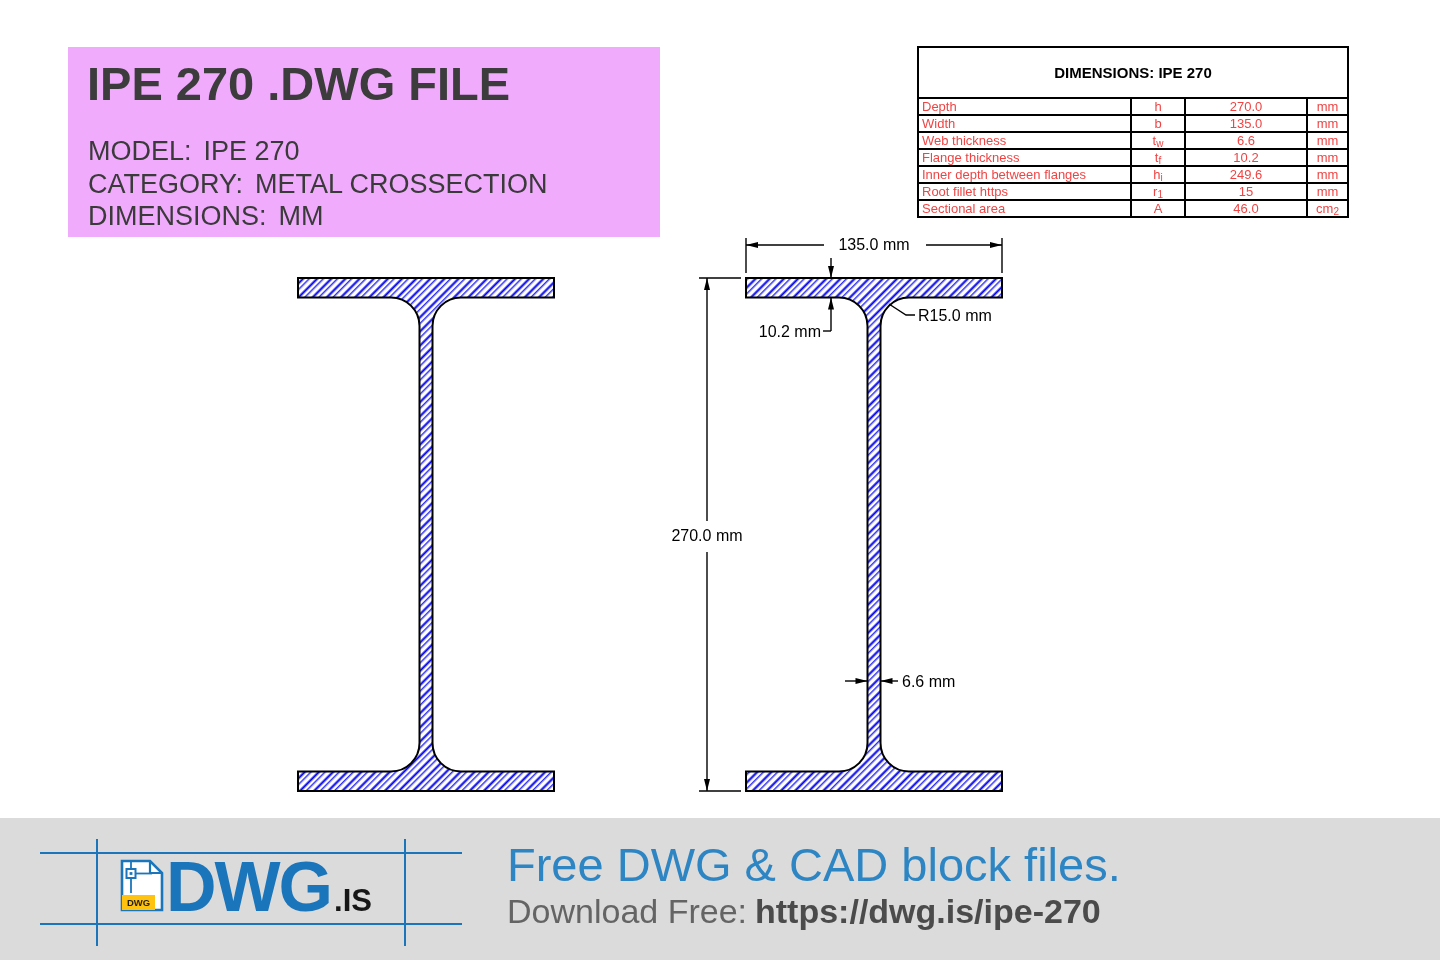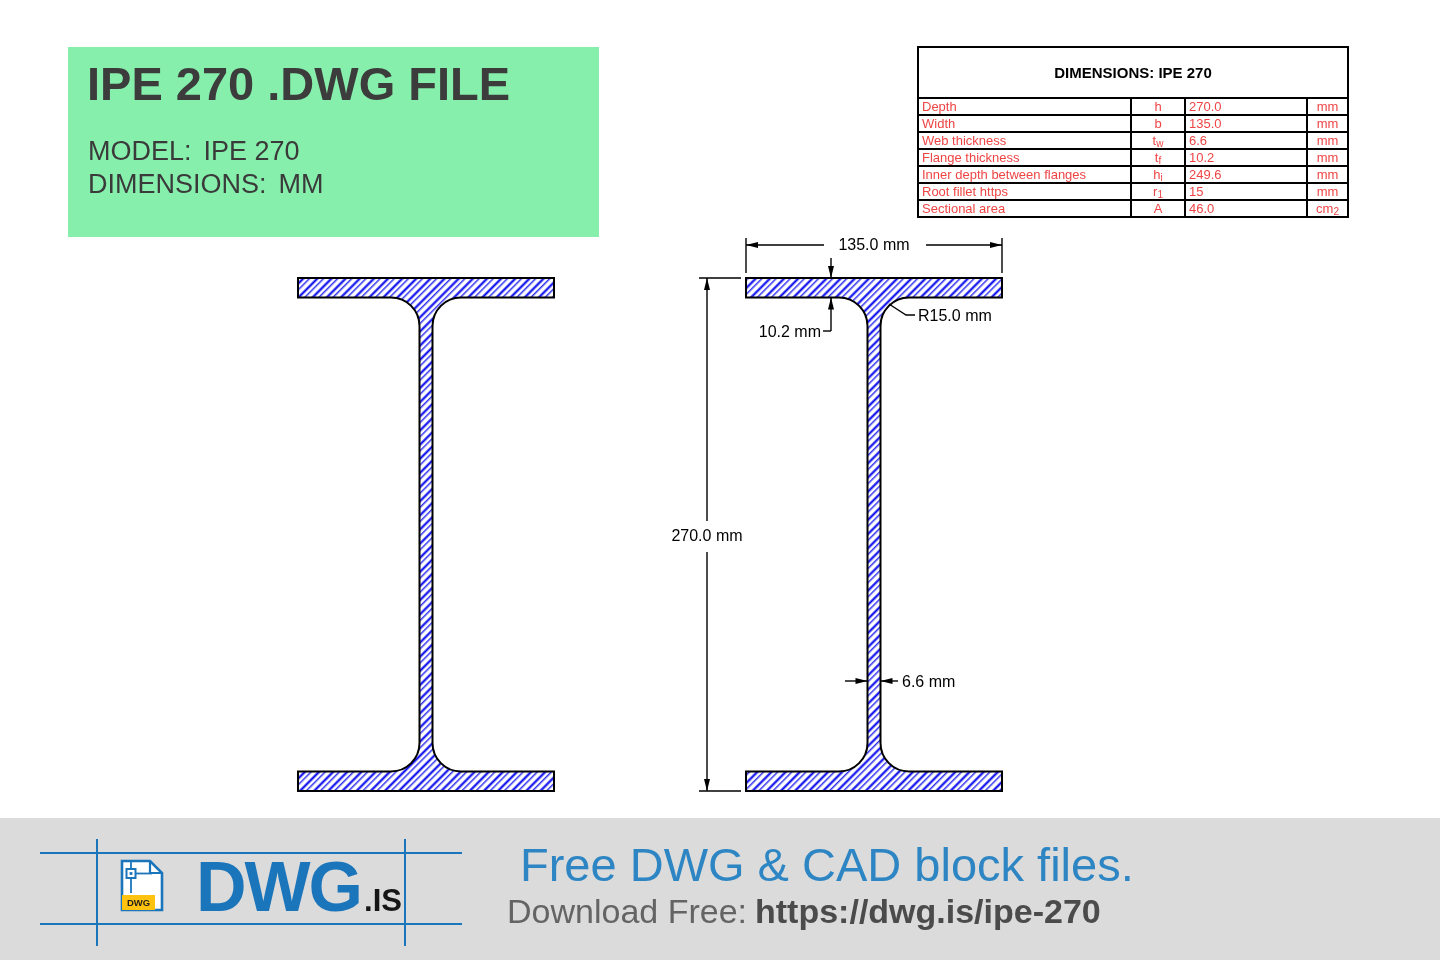--- a/index.html
+++ b/index.html
@@ -4,22 +4,22 @@
 <style>
   html,body{margin:0;padding:0;background:#ffffff;}
   .page{
     position:relative;width:1440px;height:960px;overflow:hidden;
     font-family:"Liberation Sans",sans-serif;background:#ffffff;
   }
   *{box-sizing:border-box;}
 
   
   .title-block{
-    position:absolute;left:68px;top:47px;width:531px;height:190px;
-    background:#86efac;z-index:2;
+    position:absolute;left:68px;top:47px;width:592px;height:190px;
+    background:#f0abfc;z-index:2;
   }
   .title-block h1{
     position:absolute;left:19px;top:8px;margin:0;
     font-size:47px;line-height:58px;font-weight:700;color:#3c3c3c;
     letter-spacing:0px;white-space:nowrap;
   }
   .title-meta{position:absolute;left:20px;top:88px;}
   .meta-line{font-size:27px;line-height:32.5px;color:#3a3a3a;font-weight:400;white-space:nowrap;}
   .meta-line .meta-label{margin-right:12px;}
 
@@ -33,21 +33,21 @@
   table.dim-table th{
     border:1px solid #000;height:23px;font-size:15px;font-weight:700;
     text-align:center;padding:16px;color:#000;
   }
   table.dim-table td{
     border:1px solid #000;height:17px;font-size:13px;line-height:15px;
     padding:0 3px;color:#ef4444;overflow:hidden;white-space:nowrap;
   }
   td.c-label{text-align:left;}
   td.c-sym{text-align:center;}
-  td.c-val{text-align:left;}
+  td.c-val{text-align:center;}
   td.c-unit{text-align:center;padding:0 2px;}
   .dim-table sub{font-size:10px;line-height:0;vertical-align:-2px;}
 
   
   svg.drawing{position:absolute;left:0;top:0;z-index:1;}
   .dim-text{font-family:"Liberation Sans",sans-serif;font-size:16px;fill:#000;}
 
   
   .footer{
     position:absolute;left:0;top:818px;width:1440px;height:142px;
@@ -59,21 +59,21 @@
   .frame-h1{left:40px;top:34px;width:422px;height:2px;}
   .frame-h2{left:40px;top:105px;width:422px;height:2px;}
   .logo-icon{position:absolute;left:119px;top:41px;}
   .logo-word{
     position:absolute;left:182px;top:856px;line-height:62px;white-space:nowrap;
   }
   .logo-word .dwg{font-size:70px;font-weight:700;color:#1b75bb;letter-spacing:-2px;}
   .logo-word .is{font-size:31px;font-weight:700;color:#161616;margin-left:3px;letter-spacing:0px;}
   .footer-heading{
     position:absolute;left:507px;top:841px;font-size:47px;line-height:47px;
-    color:#2d86c3;font-weight:400;white-space:nowrap;margin-left:13px;
+    color:#2d86c3;font-weight:400;white-space:nowrap;
   }
   .footer-linkline{
     position:absolute;left:507px;top:893px;font-size:34px;line-height:36px;white-space:nowrap;
   }
   .footer-linkline .link-label{color:#646464;font-weight:400;margin-right:8px;}
   .footer-linkline .link-url{color:#4b4b4b;font-weight:700;}
 </style>
 </head>
 <body>
 
@@ -139,20 +139,23 @@
     <text class="dim-text" x="902" y="687" text-anchor="start">6.6 mm</text>
   </svg>
 
   <div class="title-block">
     <h1>IPE 270 .DWG FILE</h1>
     <div class="title-meta">
       <div class="meta-line">
         <span class="meta-label">MODEL:</span><span>IPE 270</span>
       </div>
       <div class="meta-line">
+        <span class="meta-label">CATEGORY:</span><span>METAL CROSSECTION</span>
+      </div>
+      <div class="meta-line">
         <span class="meta-label">DIMENSIONS:</span><span>MM</span>
       </div>
     </div>
   </div>
 
   <div class="dim-table-wrap">
     <table class="dim-table">
       <colgroup>
           <col style="width:213px">
           <col style="width:54px">
@@ -220,21 +223,21 @@
       <path d="M31 2 V14 H43" fill="none" stroke="#1b75bb" stroke-width="2.2"></path>
       <line x1="12" y1="3" x2="12" y2="10" stroke="#1b75bb" stroke-width="1.8"></line>
       <line x1="16.5" y1="14.5" x2="33" y2="14.5" stroke="#1b75bb" stroke-width="1.8"></line>
       <line x1="12" y1="19" x2="12" y2="34" stroke="#1b75bb" stroke-width="1.8"></line>
       <rect x="7.5" y="10" width="9" height="9" fill="#ffffff" stroke="#1b75bb" stroke-width="2"></rect>
       <rect x="10.6" y="13.1" width="2.8" height="2.8" fill="#1b75bb"></rect>
       <rect x="3" y="36" width="33" height="15" fill="#ffc20e"></rect>
       <text x="19.5" y="47" text-anchor="middle" font-family="Liberation Sans, sans-serif" font-size="9.5" font-weight="bold" fill="#1f1f1f">DWG</text>
     </svg>
 
-    <div class="logo-word" style="position:absolute;left:196px;top:38px;">
+    <div class="logo-word" style="position:absolute;left:166px;top:38px;">
       <span class="dwg">DWG</span><span class="is">.IS</span>
     </div>
 
     <div class="footer-heading" style="top:23px;">Free DWG &amp; CAD block files.</div>
     <div class="footer-linkline" style="top:75px;">
       <span class="link-label">Download Free:</span><span class="link-url">https://dwg.is/ipe-270</span>
     </div>
   </div>
 
 </div>

